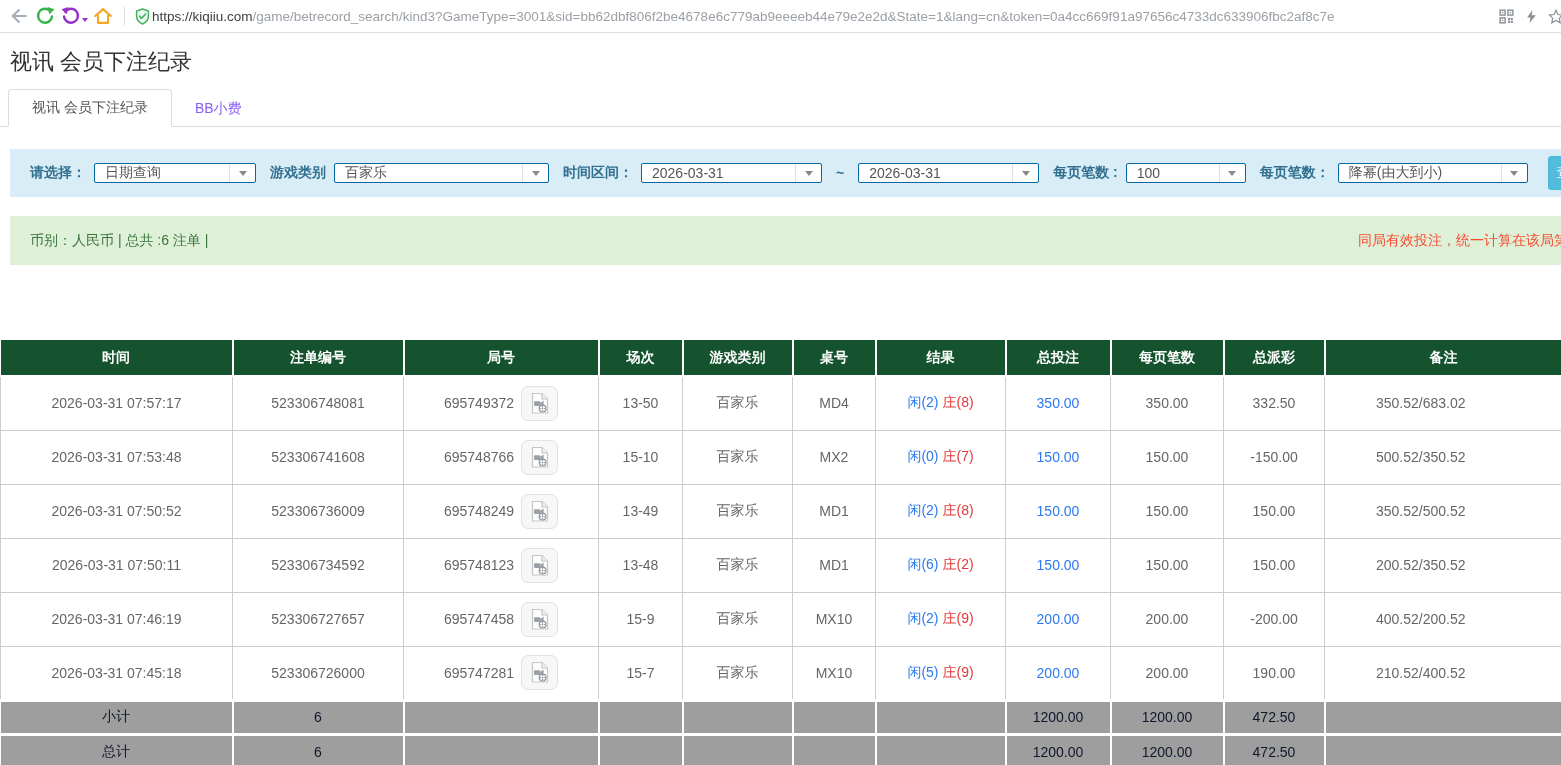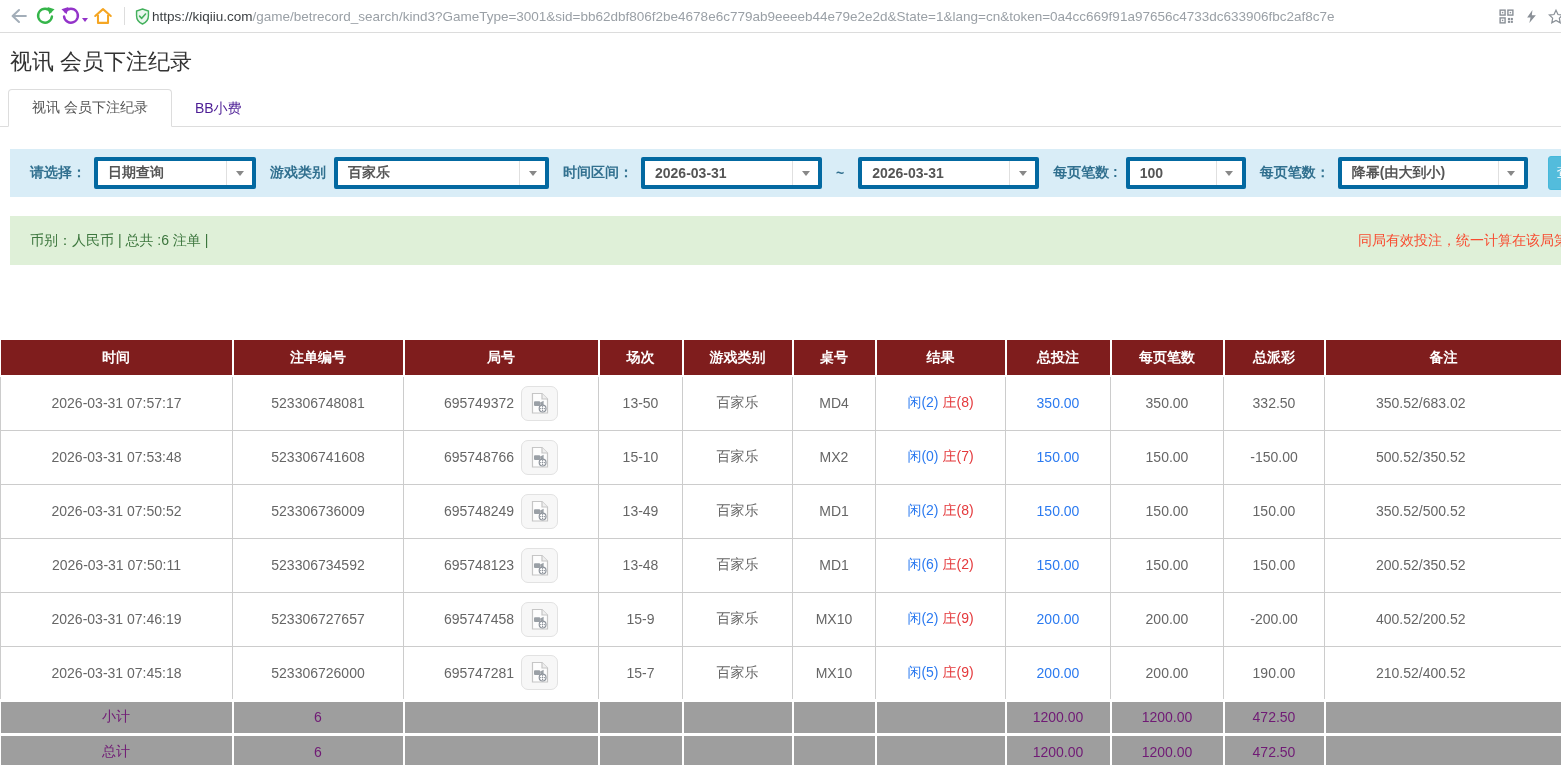--- a/index.html
+++ b/index.html
@@ -15,50 +15,50 @@
   .chrome-divider { width:1px; height:18px; background:#ddd; margin:0 8px; }
   .url-area { flex:1; display:flex; align-items:center; gap:0; overflow:hidden; white-space:nowrap; }
   .url-text { font-size:13.5px; color:#9aa0a6; overflow:hidden; letter-spacing:0; }
   .url-main { color:#3c4043; }
   .right-icons { display:flex; align-items:center; gap:9px; margin-left:8px; margin-right:-9px; }
   
   .page-title { font-size:22px; color:#333; font-weight:500; margin:14px 0 12px 10px; }
   .tabs { display:flex; border-bottom:1px solid #ddd; padding-left:8px; height:38px; align-items:flex-end; }
   .tab { padding:9px 23px; font-size:14px; cursor:pointer; margin-bottom:-1px; }
   .tab.active { background:#fff; border:1px solid #ddd; border-bottom:1px solid #fff; border-radius:4px 4px 0 0; color:#555; }
-  .tab.inactive { color:#4c1d95;text-align:center; }
+  .tab.inactive { color:#8b5cf6;text-align:center; }
   
   .filter-bar { margin:22px 0 0 10px; background:#d9edf7; height:48px; display:flex; align-items:center; padding-left:20px; white-space:nowrap; overflow:hidden; }
   .f-label { color:#31708f; font-weight:bold; font-size:14px; flex:none; }
-  .sel { display:inline-flex; align-items:stretch; height:32px; background:#fff; border:4px solid #0369a1; border-radius:2px; margin:0 14px 0 8px; cursor:pointer; flex:none;font-weight:bold; }
+  .sel { display:inline-flex; align-items:stretch; height:20px; background:#fff; border:1px solid #0369a1; border-radius:2px; margin:0 14px 0 8px; cursor:pointer; flex:none; }
   .sel-value { display:flex; align-items:center; padding-left:10px; font-size:14px; color:#555; flex:1; overflow:hidden; }
   .sel-arrow { width:26px; display:flex; align-items:center; justify-content:center; border-left:1px solid #e0e0e0; }
   .caret { width:0; height:0; border-left:4.5px solid transparent; border-right:4.5px solid transparent; border-top:5px solid #888; }
   .w155{width:162px} .w215{width:215px} .w180{width:181px} .w120{width:120px} .w190{width:190px}
   .tilde { color:#31708f; margin-right:14px; margin-left:0; }
   .search-btn { margin-left:6px; width:46px; height:34px; background:#53bcdc; color:#fff; border:1px solid #46b8da; border-radius:3px; font-size:14px; cursor:pointer; flex:none; font-family:inherit; }
   
   .summary-bar { margin:19px 0 0 10px; background:#dff0d8; height:49px; display:flex; align-items:center; justify-content:space-between; padding-left:20px; font-size:14px; white-space:nowrap; overflow:hidden; }
   .summary-left { color:#3c763d; }
   .summary-right { color:#f84c31; margin-right:-7px; }
   
   .bet-table { margin-top:75px; border-collapse:collapse; table-layout:fixed; width:1561px; font-size:14px; }
-  .bet-table thead th { background:#7f1d1d; color:#fff; height:36px; font-weight:bold; border-right:2px solid #fff; border-bottom:2px solid #fff; font-size:14px; }
+  .bet-table thead th { background:#14532d; color:#fff; height:36px; font-weight:bold; border-right:2px solid #fff; border-bottom:2px solid #fff; font-size:14px; }
   .bet-table thead th:last-child { border-right:none; }
   .bet-table tbody td { height:54px; text-align:center; color:#666; border-right:1px solid #ccc; border-bottom:1px solid #ccc; background:#fff; }
   .bet-table tbody td:last-child { border-right:none; }
   .bet-table tbody tr td:first-child { border-left:1px solid #ccc; }
   td.remark { text-align:right; padding-right:46px; }
   .total-bet-link { color:#2b7af0; cursor:pointer; }
   .neg { color:#ff0000; }
   .res-player { color:#2b7af0; }
   .res-banker { color:#e4393c; margin-left:4px; }
   .round-cell { display:flex; align-items:center; justify-content:center; gap:7px; }
   .video-btn { width:37px; height:35px; background:#f7f7f7; border:1px solid #e2e2e2; border-radius:7px; display:inline-flex; align-items:center; justify-content:center; cursor:pointer; padding:0; }
-  .bet-table tfoot td { background:#9e9e9e; color:#701a75; height:34px; text-align:center; border-right:2px solid #fff; border-top:3px solid #fff; }
+  .bet-table tfoot td { background:#9e9e9e; color:#0f172a; height:34px; text-align:center; border-right:2px solid #fff; border-top:3px solid #fff; }
   .bet-table tfoot td:last-child { border-right:none; }
 </style>
 </head>
 <body>
 
 <div class="browser-bar">
   <div class="nav-icon">
     <svg width="22" height="22" viewBox="0 0 24 24">
         <path d="M19.5 12 H6.5 M12 5.5 L5 12 L12 18.5" fill="none" stroke="#a3aeb9" stroke-width="2.2" stroke-linecap="round" stroke-linejoin="round"></path>
       </svg>

